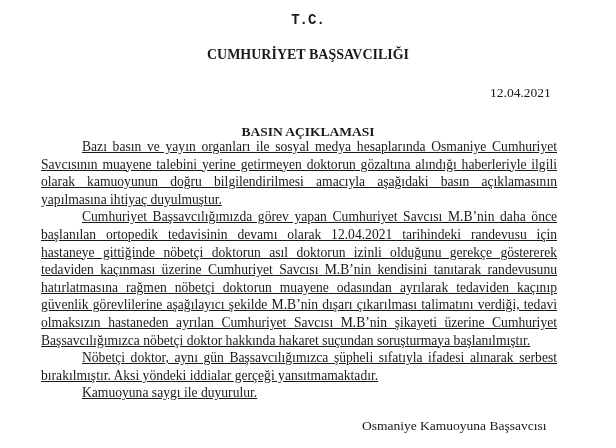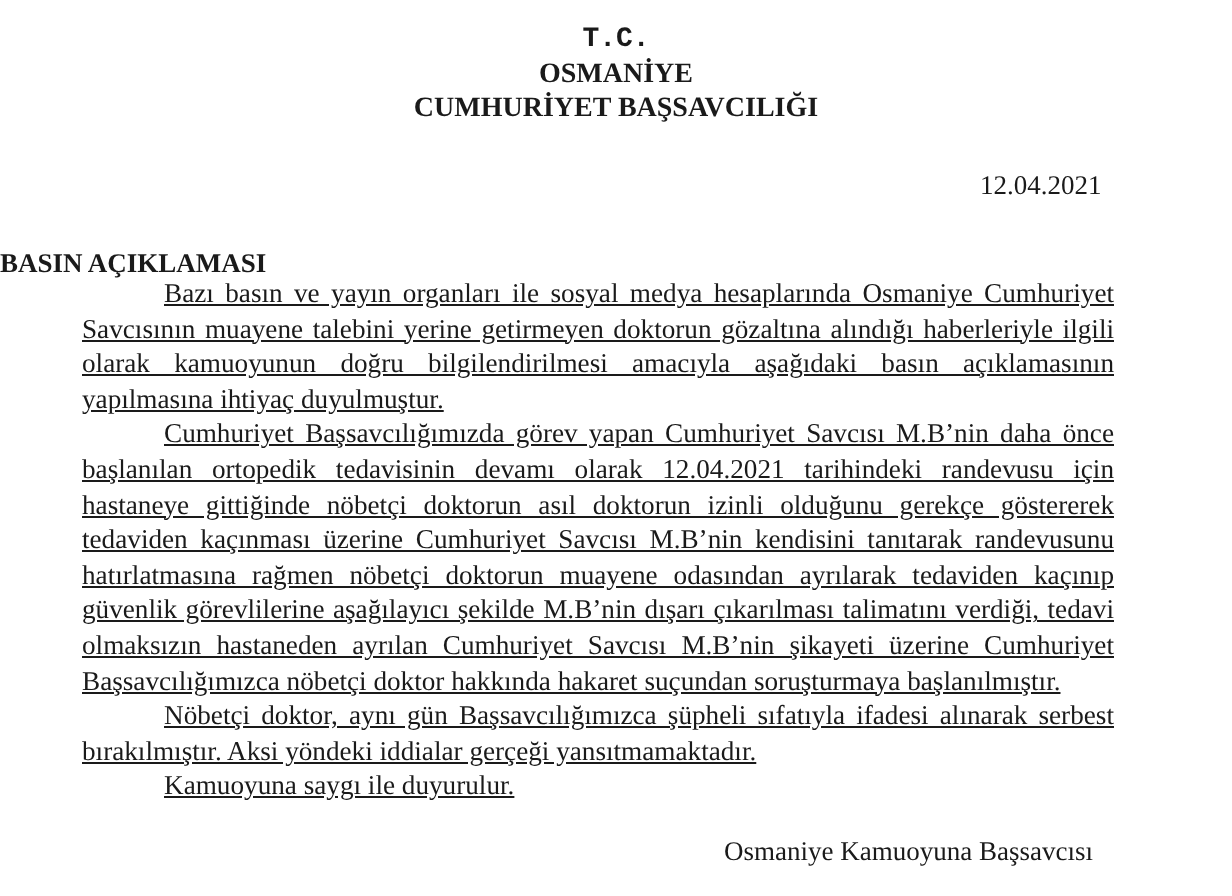--- a/index.html
+++ b/index.html
@@ -10,36 +10,35 @@
     color: #1a1a1a;
     position: relative;
   }
   .page { position: absolute; left: 0; top: 0; width: 616px; height: 448px; }
   .header { position: absolute; left: 0; width: 616px; text-align: center; font-weight: bold; font-size: 14px; line-height: 17px; }
   .h1 { top: 12px; font-family: Liberation Mono, monospace; }
   .h2 { top: 29px; }
   .h3 { top: 46px; }
   .sayi { position: absolute; left: 41px; top: 85px; font-size: 13.5px; }
   .date { position: absolute; left: 490px; top: 85px; font-size: 13.5px; }
-  .title { position: absolute; left: 0; width: 616px; top: 124px; text-align: left; font-weight: bold; font-size: 13.5px; }
+  .title { position: absolute; left: 0; width: 616px; top: 124px; text-align: center; font-weight: bold; font-size: 13.5px; }
   .body {
     position: absolute; left: 41px; top: 138px; width: 516px;
     font-size: 13.6px; line-height: 17.6px; text-align: justify;
   }
   .body p { margin: 0; text-indent: 41px; text-decoration: underline; }
   .sig { position: absolute; font-size: 13.5px; }
   .sig1 { left: 412px; top: 398px; }
   .sig2 { left: 362px; top: 418px; }
 </style>
 </head>
 <body>
 
 <div class="page">
   <div class="header h1">T.C.</div>
-  <div class="header h2">OSMANİYE</div>
   <div class="header h3">CUMHURİYET BAŞSAVCILIĞI</div>
 
   <div class="date">12.04.2021</div>
 
   <div class="title">BASIN AÇIKLAMASI</div>
 
   <div class="body">
     <p>Bazı basın ve yayın organları ile sosyal medya hesaplarında Osmaniye Cumhuriyet Savcısının muayene talebini yerine getirmeyen doktorun gözaltına alındığı haberleriyle ilgili olarak kamuoyunun doğru bilgilendirilmesi amacıyla aşağıdaki basın açıklamasının yapılmasına ihtiyaç duyulmuştur.</p>
     <p>Cumhuriyet Başsavcılığımızda görev yapan Cumhuriyet Savcısı M.B’nin daha önce başlanılan ortopedik tedavisinin devamı olarak 12.04.2021 tarihindeki randevusu için hastaneye gittiğinde nöbetçi doktorun asıl doktorun izinli olduğunu gerekçe göstererek tedaviden kaçınması üzerine Cumhuriyet Savcısı M.B’nin kendisini tanıtarak randevusunu hatırlatmasına rağmen nöbetçi doktorun muayene odasından ayrılarak tedaviden kaçınıp güvenlik görevlilerine aşağılayıcı şekilde M.B’nin dışarı çıkarılması talimatını verdiği, tedavi olmaksızın hastaneden ayrılan Cumhuriyet Savcısı M.B’nin şikayeti üzerine Cumhuriyet Başsavcılığımızca nöbetçi doktor hakkında hakaret suçundan soruşturmaya başlanılmıştır.</p>
     <p>Nöbetçi doktor, aynı gün Başsavcılığımızca şüpheli sıfatıyla ifadesi alınarak serbest bırakılmıştır. Aksi yöndeki iddialar gerçeği yansıtmamaktadır.</p>

